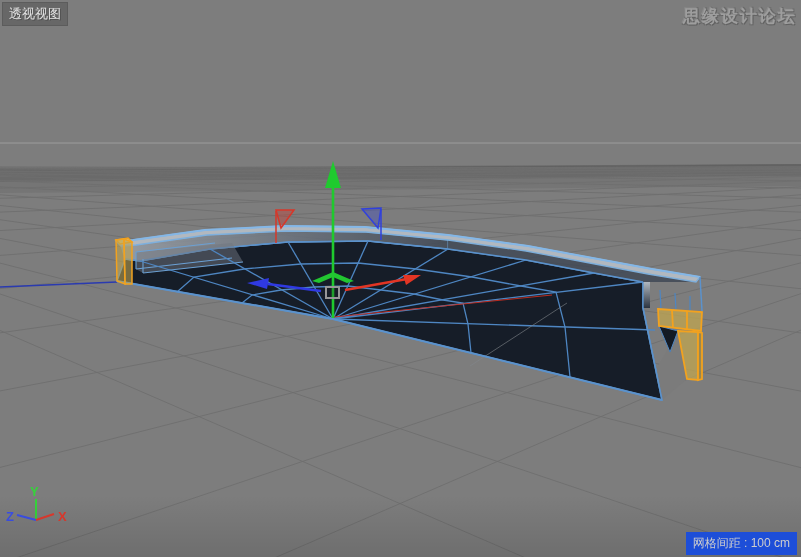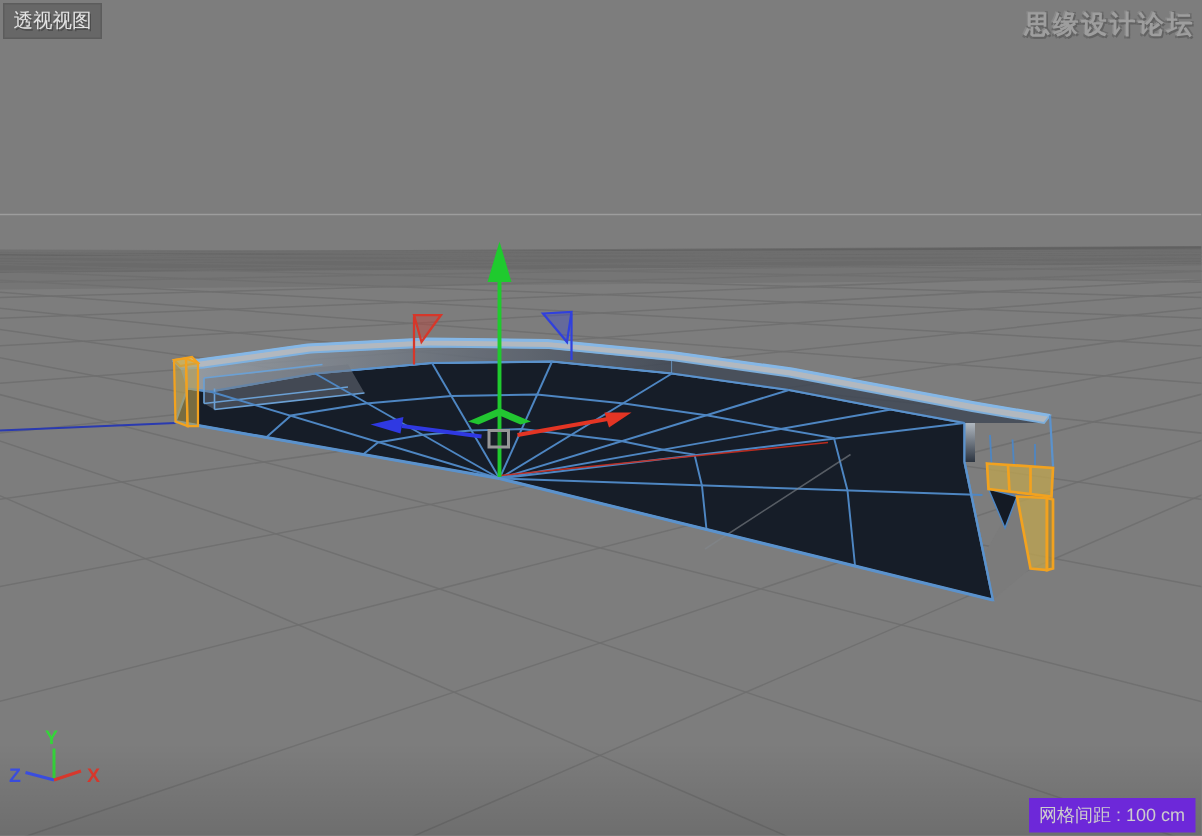--- a/index.html
+++ b/index.html
@@ -6,21 +6,21 @@
   body{width:801px;height:557px;position:relative;overflow:hidden;
        background:#7d7d7d;font-family:"Liberation Sans",sans-serif;}
   .scene{position:absolute;left:0;top:0;width:801px;height:557px;display:block;}
   .view-label{position:absolute;left:2px;top:2px;background:#676767;color:#e3e3e3;
       font-size:13px;padding:2px 6px;text-shadow:1px 1px 0 #4c4c4c;border:1px solid #5c5c5c;}
   .watermark{position:absolute;top:5px;right:4px;display:flex;align-items:flex-start;gap:9px;
       font-family:"DejaVu Sans Mono",monospace;font-weight:bold;color:#9e9e9e;
       text-shadow:1px 1px 0 #626262,-1px -1px 0 #8a8a8a,1px -1px 0 #6a6a6a,-1px 1px 0 #6a6a6a;}
   .watermark .cn{font-size:17px;letter-spacing:2px;}
   .watermark .url{font-size:13px;letter-spacing:1px;}
-  .status-chip{position:absolute;right:4px;bottom:2px;background:#6d28d9;color:#cdcdcd;
+  .status-chip{position:absolute;right:4px;bottom:2px;background:#1d4ed8;color:#cdcdcd;
       font-size:12px;padding:3px 7px;}
   .vignette{position:absolute;left:0;bottom:0;width:801px;height:62px;pointer-events:none;
       background:linear-gradient(to bottom,rgba(0,0,0,0),rgba(0,0,0,0.12));}
 </style>
 </head>
 <body>
 
 <svg class="scene" viewBox="0 0 801 557" xmlns="http://www.w3.org/2000/svg">
   <defs>
     <linearGradient id="wallGrad" x1="0" y1="0" x2="1" y2="0">

